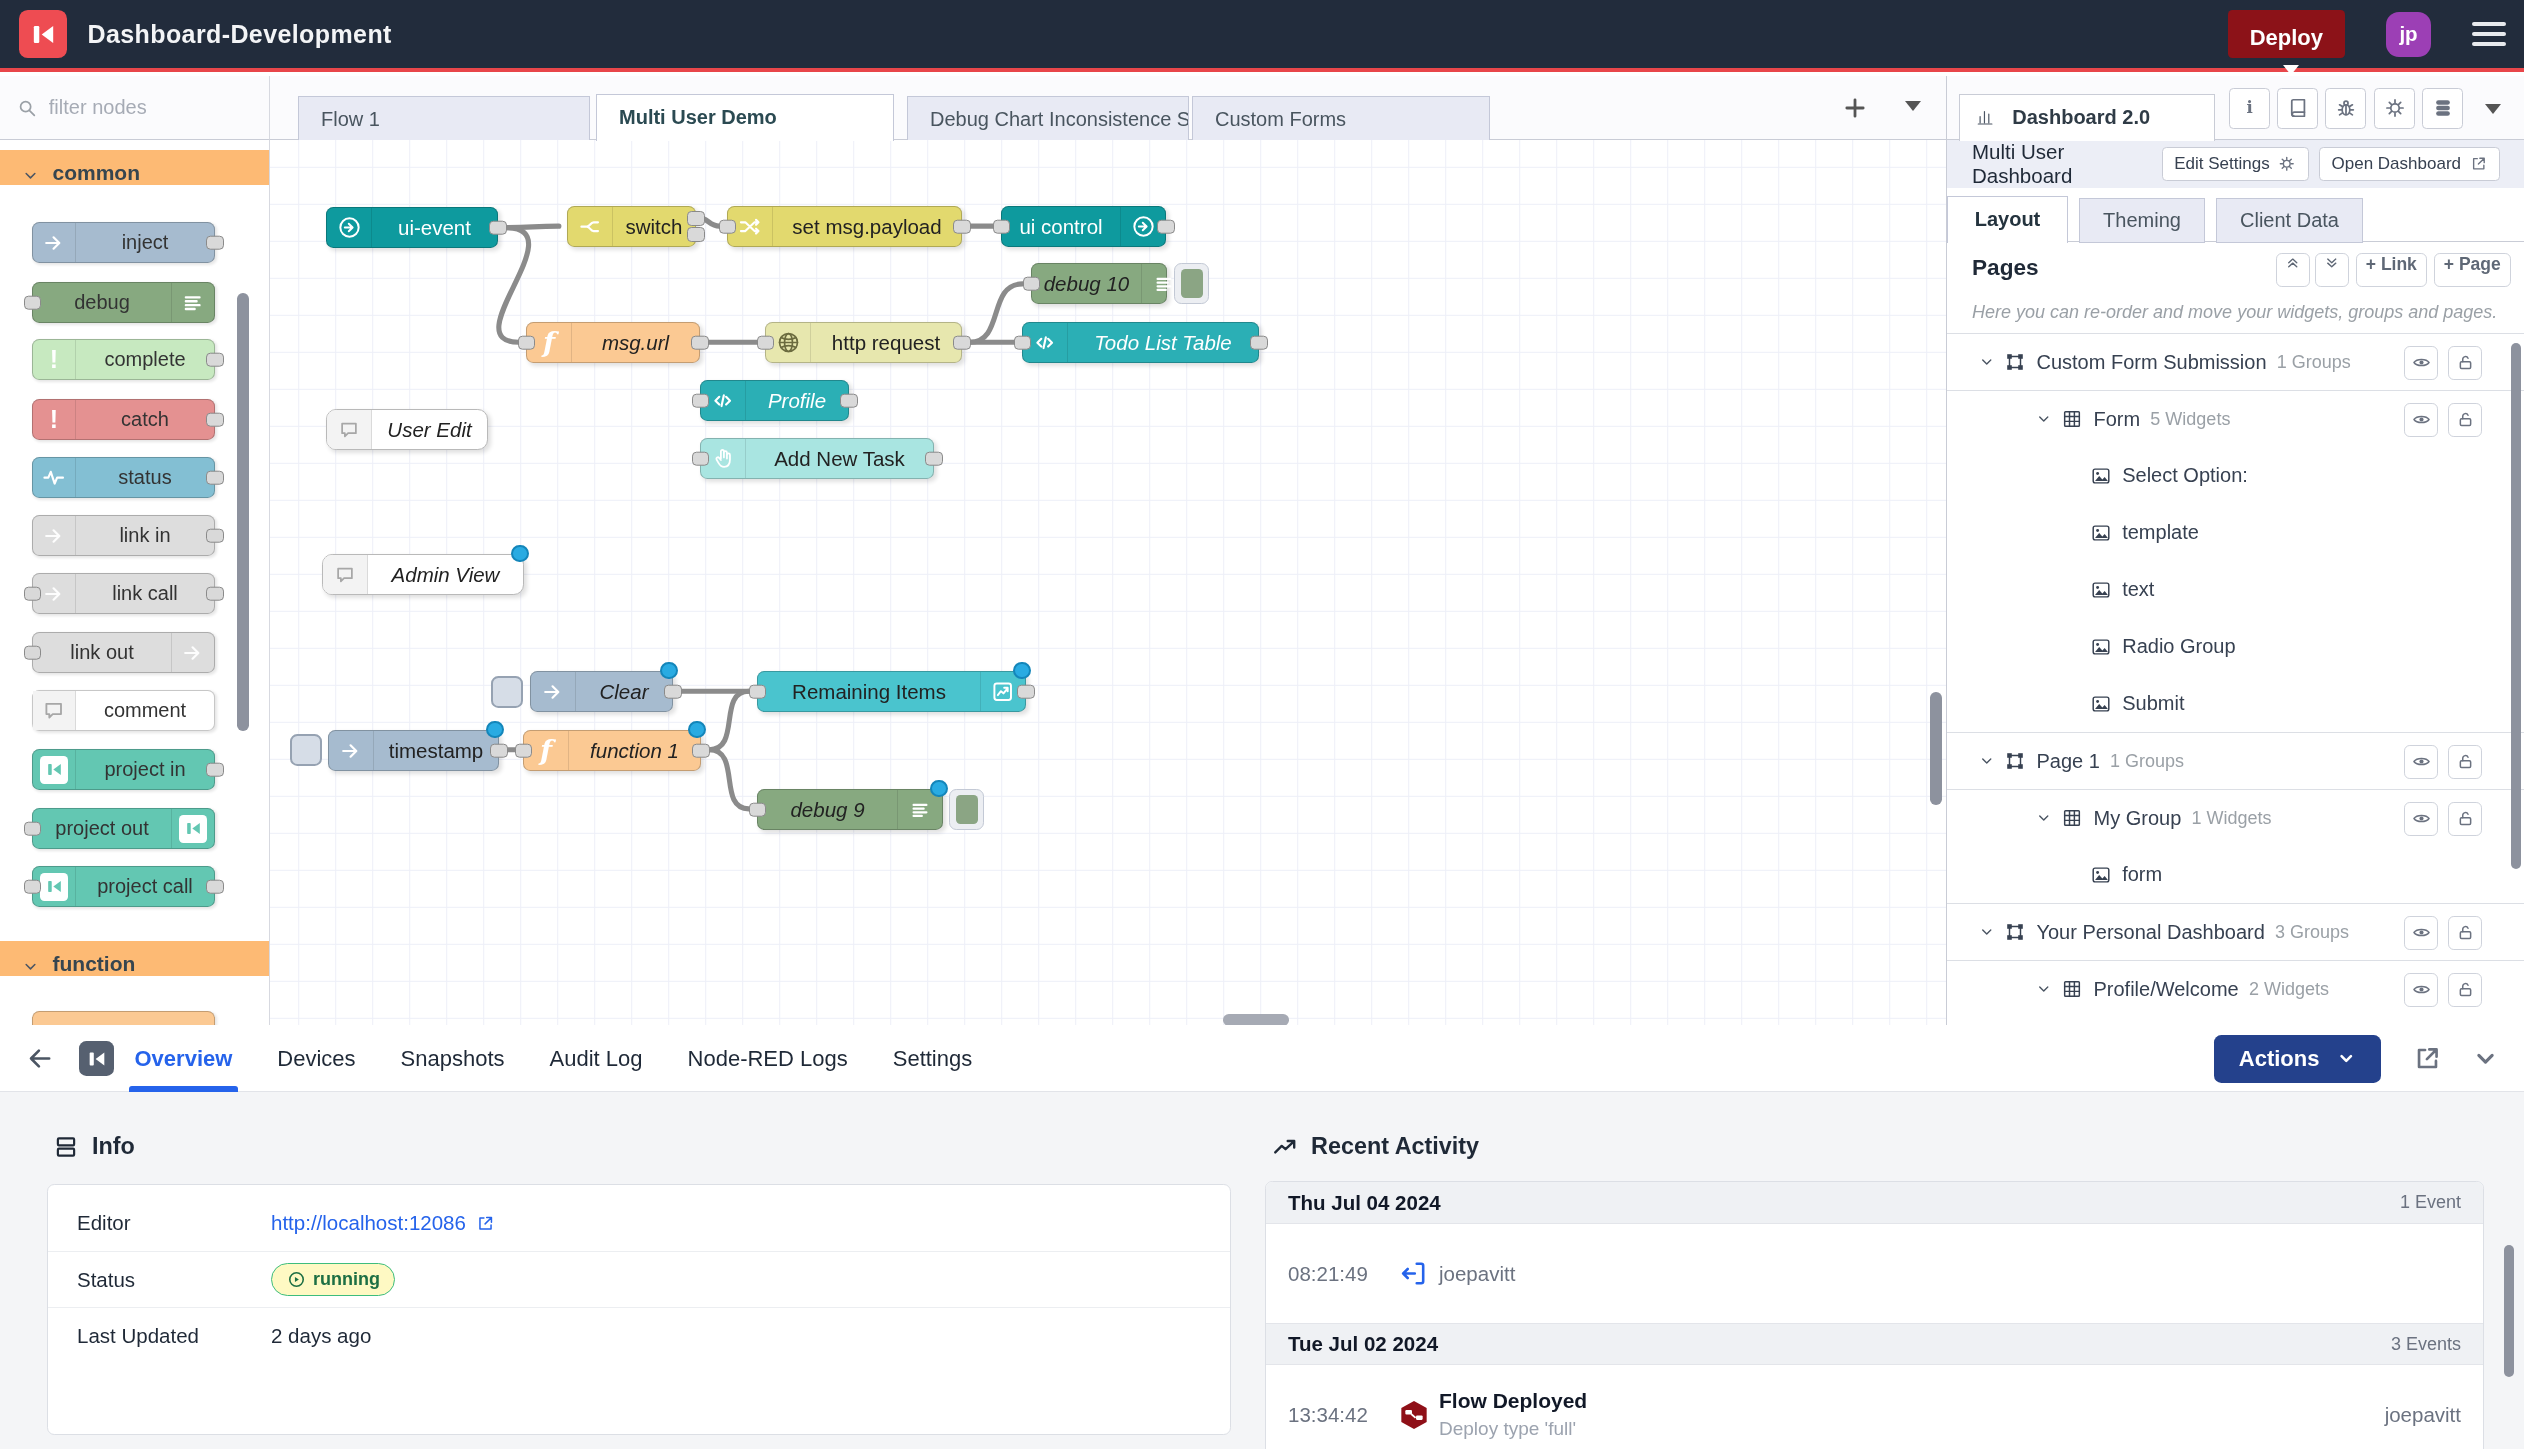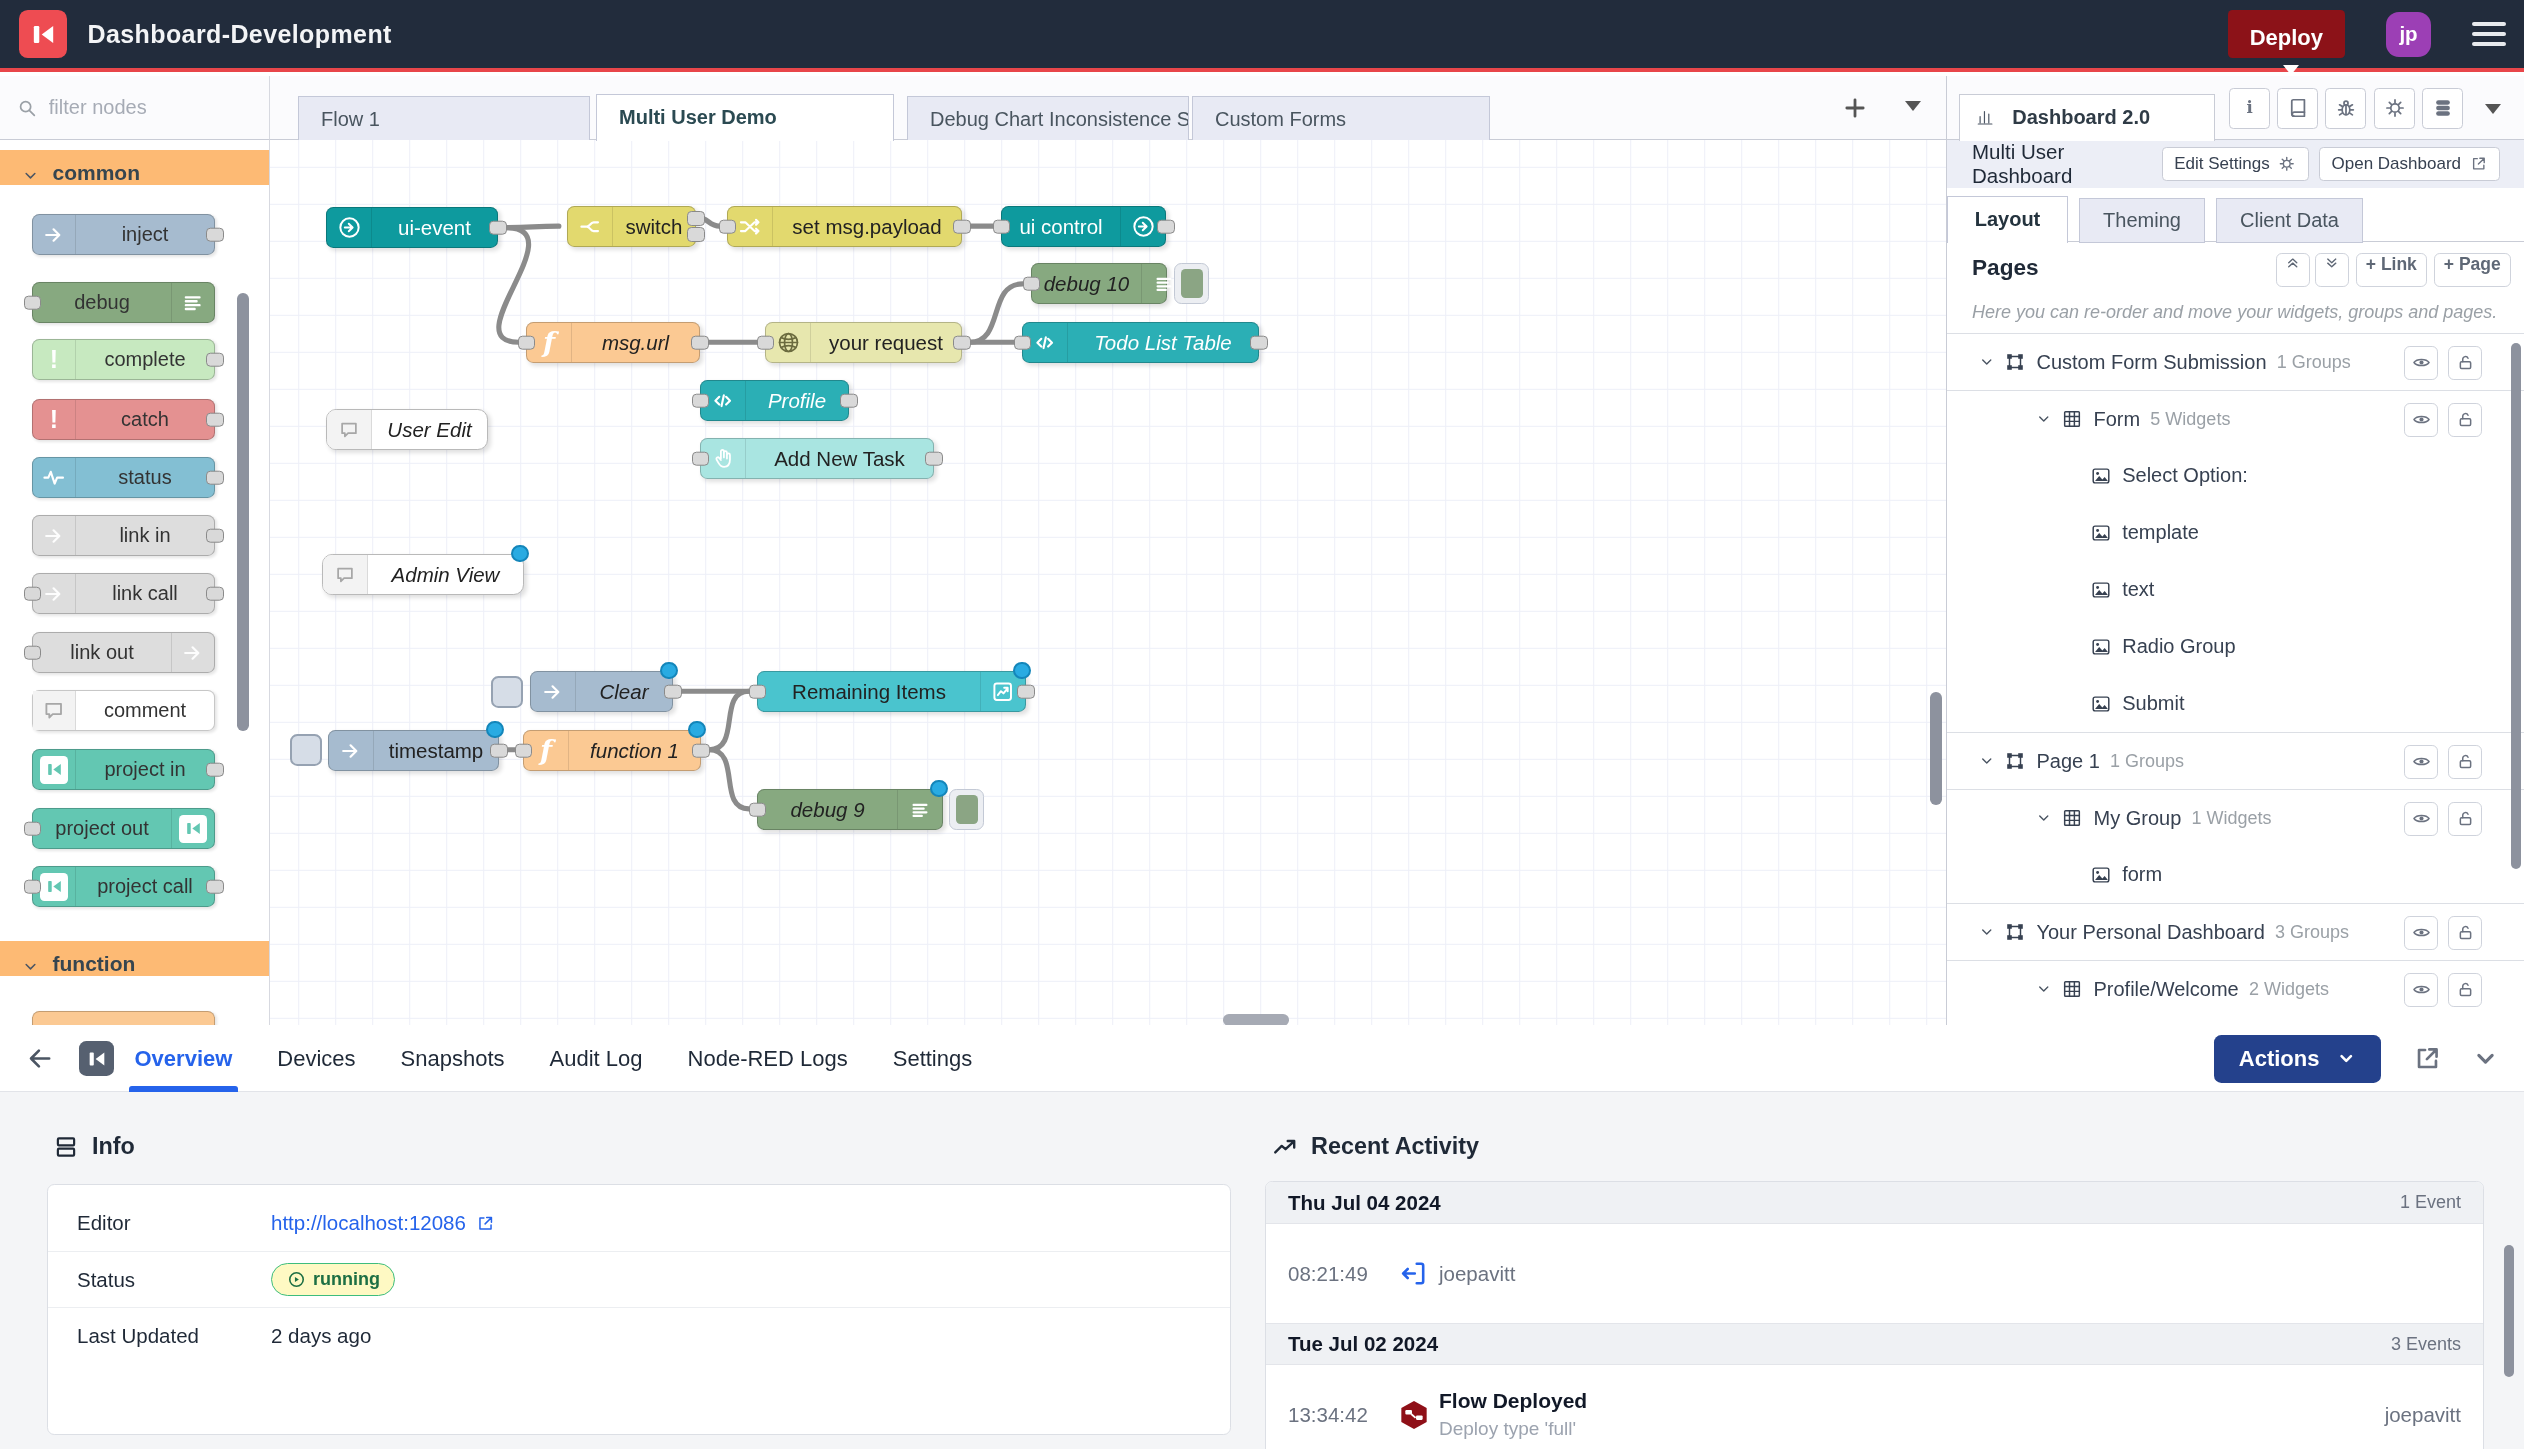--- a/index.html
+++ b/index.html
@@ -366,21 +366,21 @@
   </div>
 
   <div class="palette">
     <div class="psec" style="top:9.5px">
       <svg class="ic chev" style="width:19px;height:19px" viewBox="0 0 26 26" width="19" height="19">
           <use href="#i-chev"></use>
         </svg>
       <span>common</span>
     </div>
 
-    <div class="pitem" style="top:74px;background:#a6bbcf">
+    <div class="pitem" style="top:82px;background:#a6bbcf">
       <span class="ib">
           <svg class="ic" style="width:22px;height:22px;stroke-width:2.4" viewBox="0 0 30 30" width="22" height="22">
             <use href="#i-arrow"></use>
           </svg>
         </span>
       <span class="pl">inject</span>
         <span class="port out"></span>
     </div>
     <div class="pitem" style="top:142px;background:#87a980">
       <span class="pl">debug</span>
@@ -573,21 +573,21 @@
       <span class="nl it">msg.url</span>
       <span class="port in"></span>
       <span class="port out"></span>
     </div>
     <div class="nd" style="left:495px;top:182px;width:197px;background:#e7e7ae">
       <span class="ib" style="color:#8a8a5a">
           <svg class="ic" style="width:25px;height:25px;stroke-width:1.6;color:#6b6b3f" viewBox="0 0 34 34" width="25" height="25">
             <use href="#i-globe"></use>
           </svg>
         </span>
-      <span class="nl">your request</span>
+      <span class="nl">http request</span>
       <span class="port in"></span>
       <span class="port out"></span>
     </div>
     <div class="nd" style="left:752px;top:182px;width:237px;background:#2bafb5">
       <span class="ib">
           <svg class="ic" style="width:23.4px;height:23.4px;stroke-width:2.2" viewBox="0 0 32 32" width="23.4" height="23.4">
             <use href="#i-code"></use>
           </svg>
         </span>
       <span class="nl it lt">Todo List Table</span>

